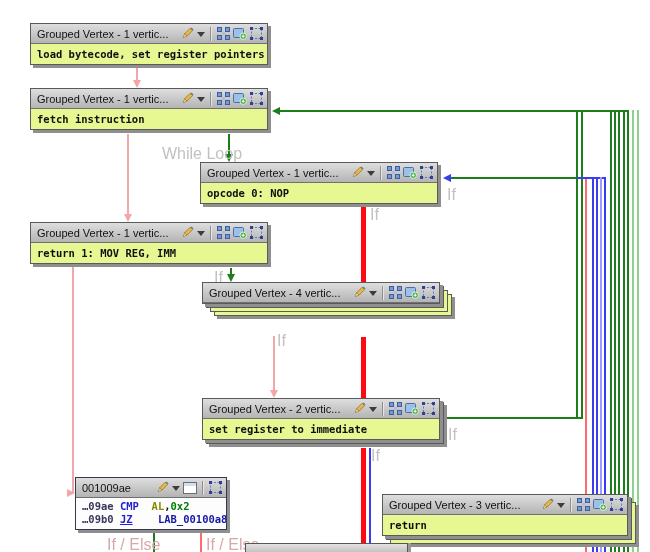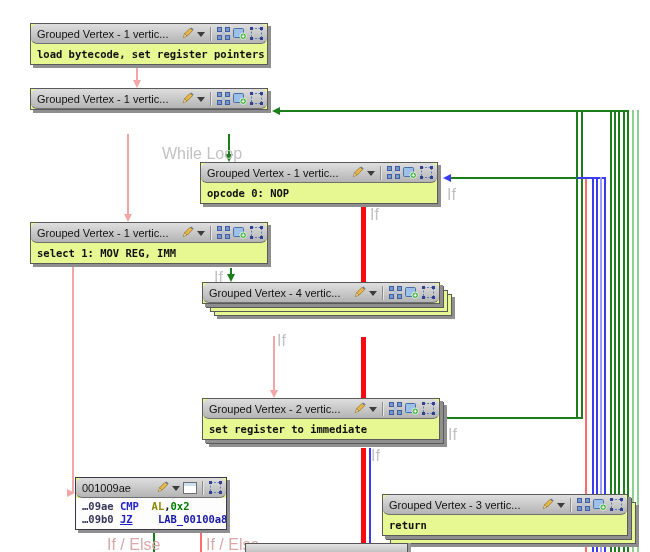--- a/index.html
+++ b/index.html
@@ -11,21 +11,21 @@
   .edge-label{position:absolute;font-size:16px;white-space:nowrap;
               font-family:"Liberation Sans",sans-serif;}
   
   .vertex{position:absolute;}
   .stack{position:absolute;background:#e7f792;border:1px solid #5a5a5a;
          box-sizing:border-box;width:100%;height:100%;}
   .vmain{position:relative;z-index:1;box-shadow:3px 3px 0 #8f8f8f;
          border:1px solid #5a5a5a;background:#e7f792;}
   .vtitle{height:20px;display:flex;align-items:center;padding:0 4px 0 6px;
           background:linear-gradient(#dedede,#b4b4b4);border-bottom:1px solid #707070;
-          box-sizing:border-box;border-radius:6px;}
+          box-sizing:border-box;}
   .vtitle .vtext{font-size:11px;color:#111;white-space:nowrap;overflow:hidden;flex:0 1 auto;}
   .vicons{display:flex;align-items:center;margin-left:auto;gap:3px;padding-left:4px;}
   .vicons .sep{width:1px;height:14px;background:#8d8d8d;border-right:1px solid #e6e6e6;margin:0 2px;}
   .vicons svg{display:block;}
   .caret{width:0;height:0;border-left:4px solid transparent;border-right:4px solid transparent;
          border-top:5px solid #3c3c3c;margin-top:1px;}
   .vbody{padding:4px 4px 4px 6px;font-family:"DejaVu Sans Mono",monospace;
          font-size:10.5px;font-weight:bold;color:#101010;white-space:nowrap;overflow:hidden;
          box-sizing:border-box;}
   .vbody.green{background:#e7f792;}
@@ -171,20 +171,21 @@
               <svg width="13" height="13" viewBox="0 0 13 13">
   <rect x="1.5" y="1.5" width="10" height="10" fill="none" stroke="#5b7fb4" stroke-dasharray="2 1.5"></rect>
   <rect x="0" y="0" width="3" height="3" fill="#33408f"></rect>
                 <rect x="10" y="0" width="3" height="3" fill="#33408f"></rect>
   <rect x="0" y="10" width="3" height="3" fill="#33408f"></rect>
                 <rect x="10" y="10" width="3" height="3" fill="#33408f"></rect>
               </svg>
             </span>
           </span>
         </div>
+      <div class="vbody green">fetch instruction</div>
       </div>
   </div>
 
   <div class="vertex" style="left:200px;top:162px;width:238px;">
     <div class="vmain">
         <div class="vtitle">
       <span class="vtext">Grouped Vertex - 1 vertic...</span>
       <span class="vicons">
             <span>
               <svg width="13" height="13" viewBox="0 0 13 13">
@@ -260,21 +261,21 @@
               <svg width="13" height="13" viewBox="0 0 13 13">
   <rect x="1.5" y="1.5" width="10" height="10" fill="none" stroke="#5b7fb4" stroke-dasharray="2 1.5"></rect>
   <rect x="0" y="0" width="3" height="3" fill="#33408f"></rect>
                 <rect x="10" y="0" width="3" height="3" fill="#33408f"></rect>
   <rect x="0" y="10" width="3" height="3" fill="#33408f"></rect>
                 <rect x="10" y="10" width="3" height="3" fill="#33408f"></rect>
               </svg>
             </span>
           </span>
         </div>
-      <div class="vbody green">select 1: MOV REG, IMM</div>
+      <div class="vbody green">return 1: MOV REG, IMM</div>
       </div>
   </div>
 
   <div class="vertex" style="left:202px;top:282px;width:238px;">
     <div class="stack" style="left:12px;top:12px;box-shadow:3px 3px 0 #8f8f8f;"></div>
     <div class="stack" style="left:8px;top:8px;"></div>
     <div class="stack" style="left:4px;top:4px;"></div>
     <div class="vmain">
         <div class="vtitle">
       <span class="vtext">Grouped Vertex - 4 vertic...</span>

